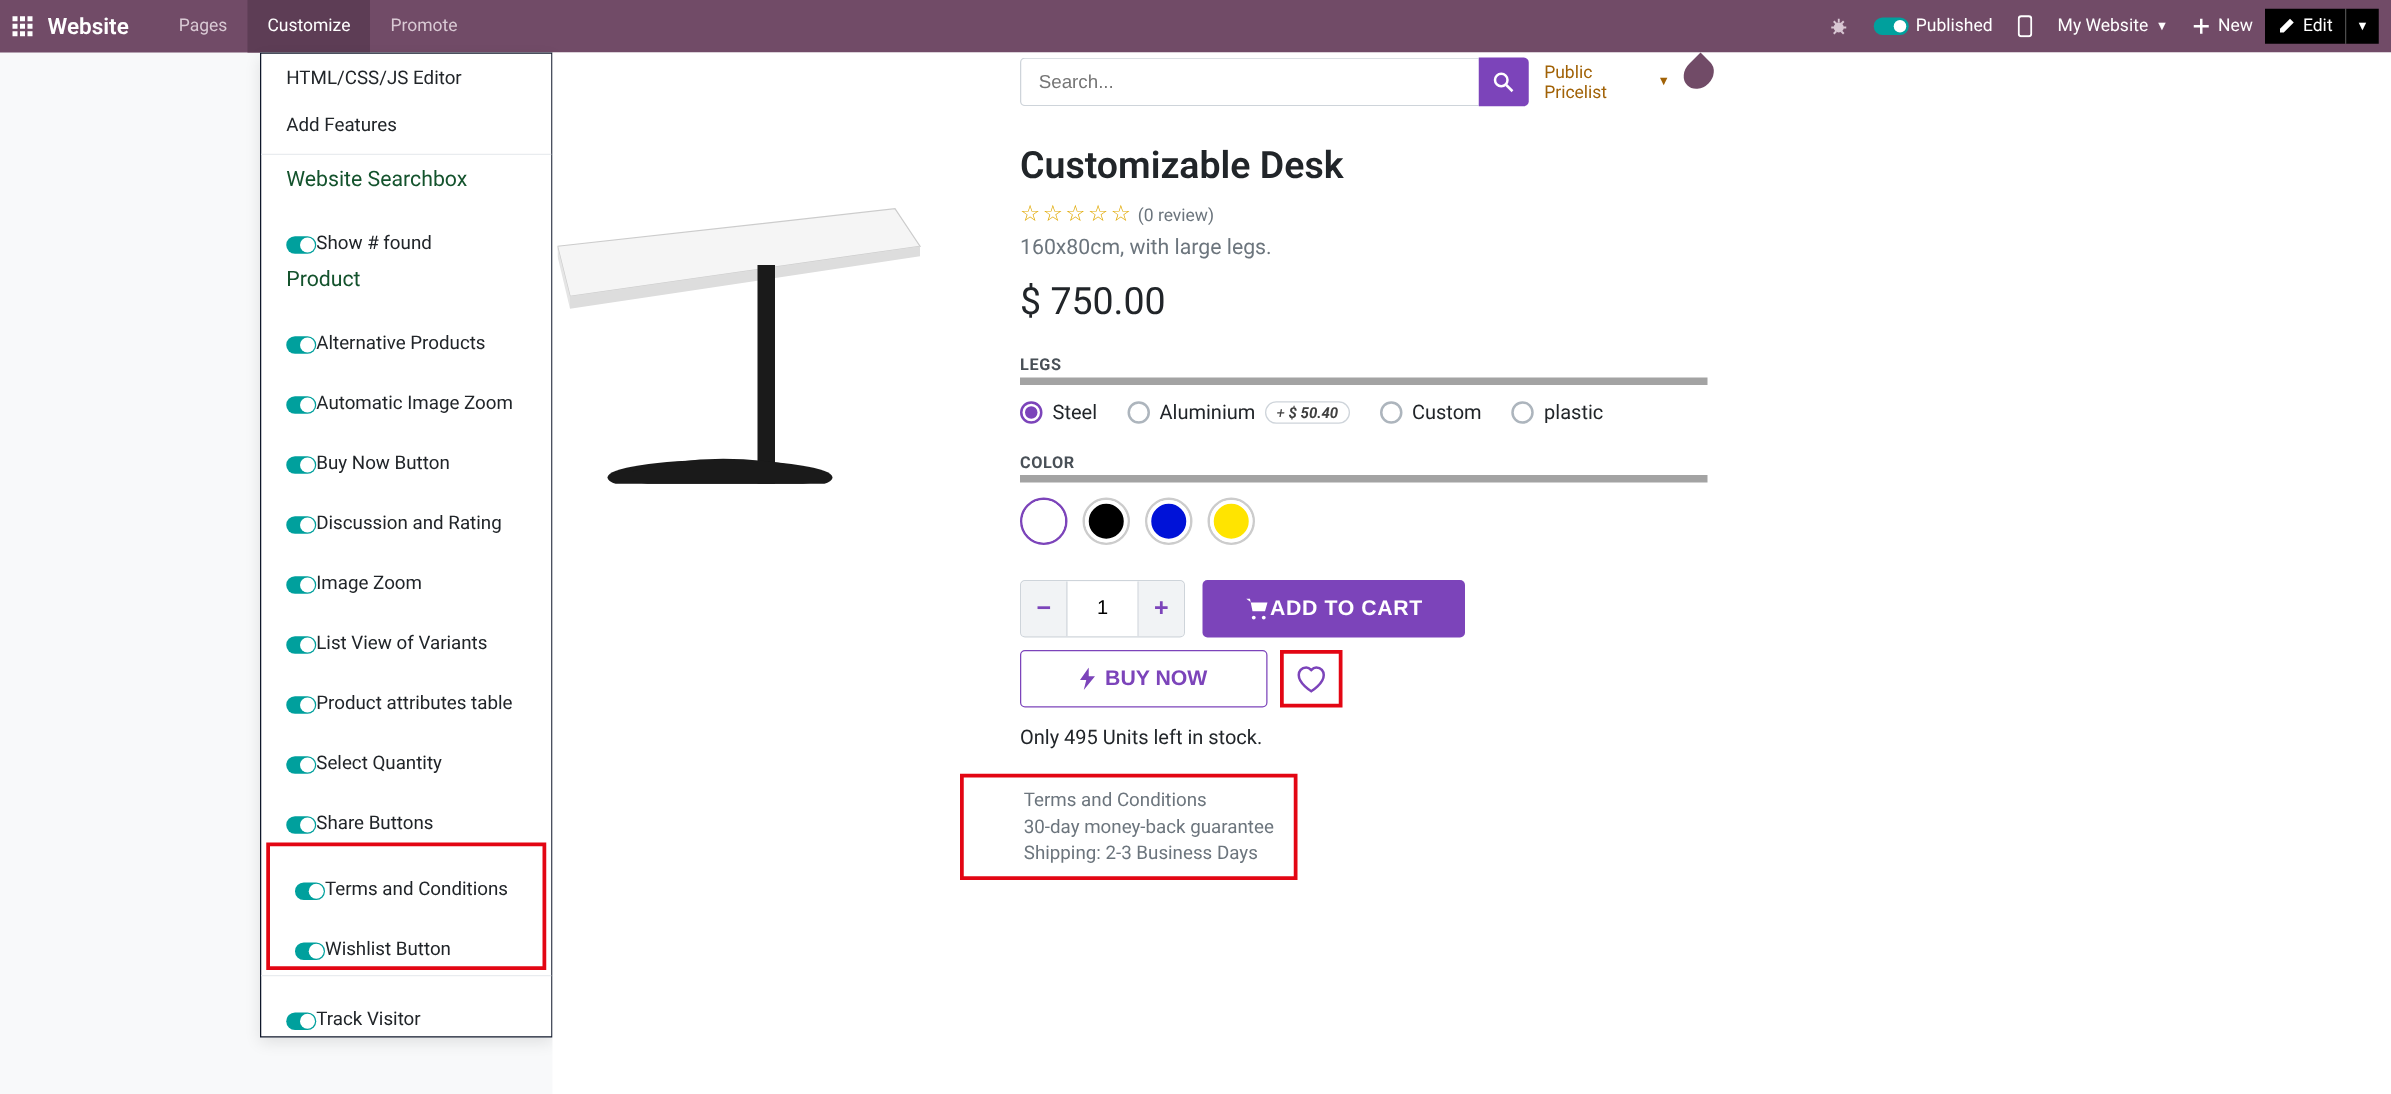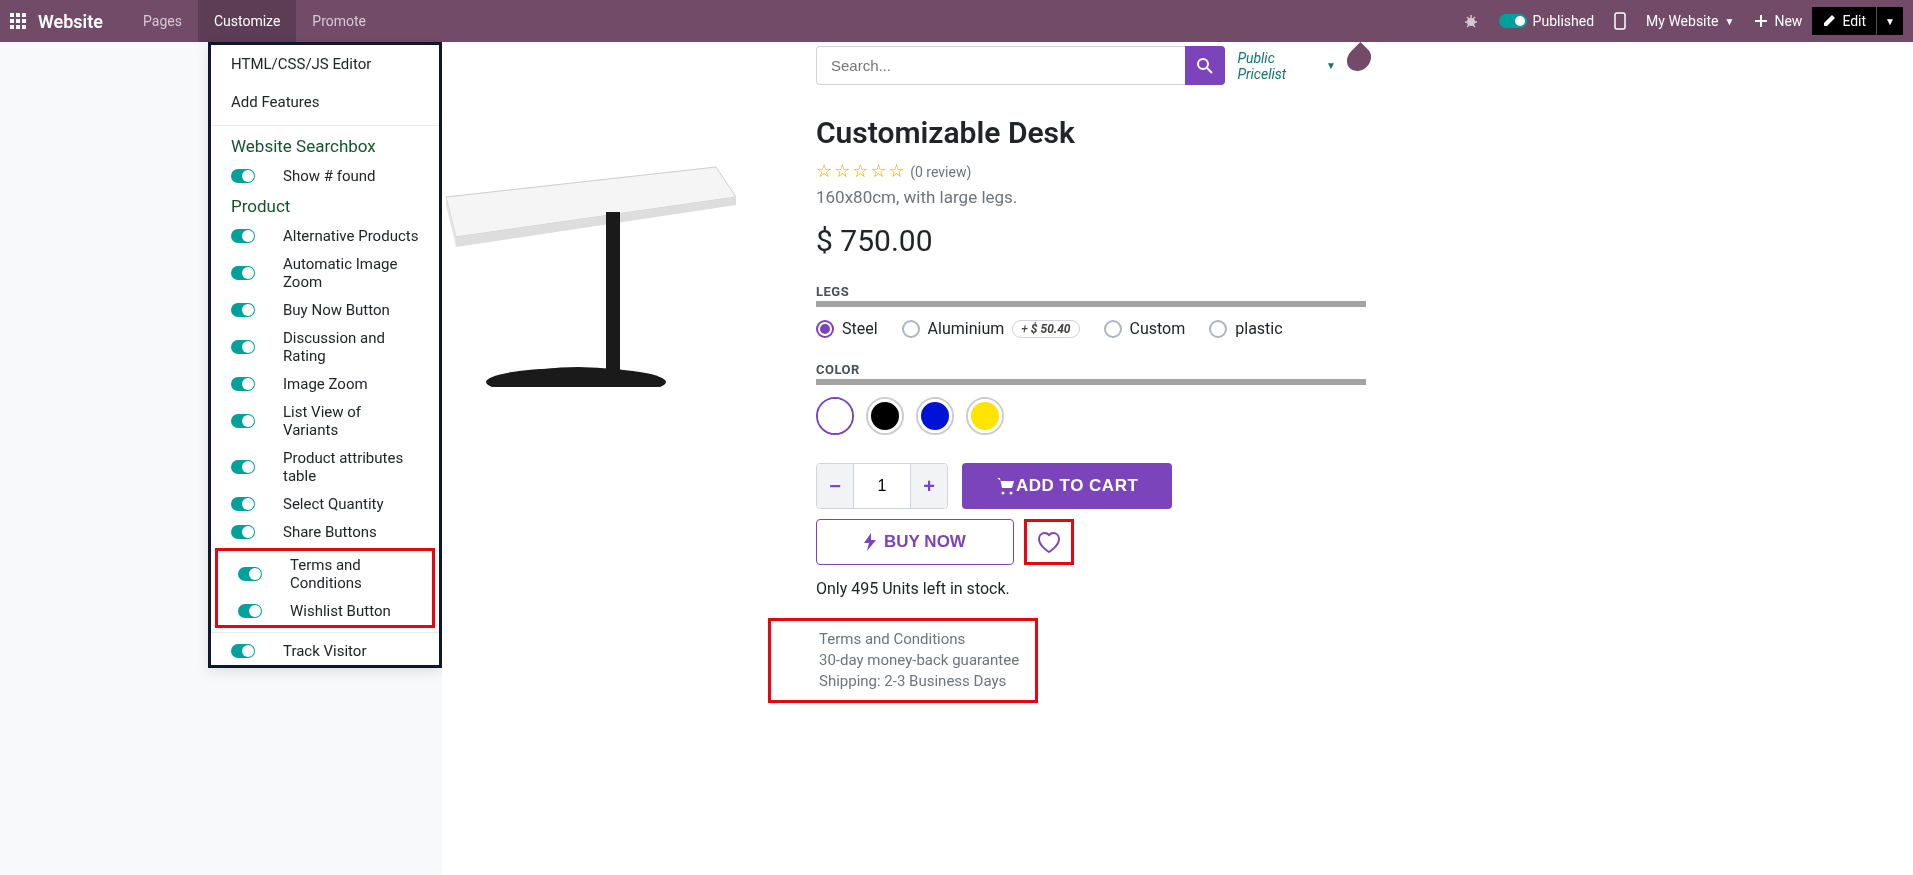--- a/index.html
+++ b/index.html
@@ -12,42 +12,42 @@
 .topbar .brand { font-size: 18px; font-weight: 600; margin-right: 24px; }
 .topbar .menu-item { padding: 0 16px; height: 42px; display: flex; align-items: center; cursor: pointer; color: #d9c9d4; }
 .topbar .menu-item.active { background: #5d3d55; color: #fff; }
 .topbar .spacer { flex: 1; }
 .topbar .tb-seg { display: flex; align-items: center; padding: 0 10px; height: 28px; cursor: pointer; gap: 6px; }
 .topbar .tb-seg.edit-seg { background: #000000; }
 .toggle { width: 28px; height: 14px; border-radius: 8px; background: #00A09D; position: relative; display: inline-block; }
 .toggle::after { content:""; position:absolute; right:2px; top:2px; width:10px; height:10px; border-radius:50%; background:#fff; }
 
 
-.customize-panel { position: absolute; left: 208px; top: 42px; width: 234px; background: #fff; border: 3px solid #0f172a; box-shadow: 0 4px 12px rgba(0,0,0,0.1); font-size: 15px; }
+.customize-panel { position: absolute; left: 208px; top: 42px; width: 234px; background: #fff; border: 1px solid #0f172a; box-shadow: 0 4px 12px rgba(0,0,0,0.1); font-size: 15px; }
 .panel-link { padding: 10px 20px; cursor: pointer; }
 .panel-sep { border-top: 1px solid #e9ecef; margin: 4px 0; }
 .panel-section-label { padding: 6px 20px; color: #14532d; font-size: 17px; }
-.panel-toggle-row { display: flex; align-items: center; gap: 28px; padding: 5px 20px; cursor: pointer; }
+.panel-toggle-row { display: flex; align-items: flex-end; gap: 0; padding: 5px 20px; cursor: pointer; margin-top: 20px; }
 .panel-toggle-row .tgl { width: 24px; height: 14px; border-radius: 8px; background: #00A09D; position: relative; flex-shrink:0;}
 .panel-toggle-row .tgl::after { content:""; position:absolute; right:1px; top:1px; width:12px; height:12px; border-radius:50%; background:#fff; }
 .highlight-box { border: 3px solid #e30613; margin: 2px 4px; }
 
 
 .main { margin-left: 442px; padding: 0 0 0 4px; background: #fff; min-height: 100vh; position: relative; }
 .content-row { display: flex; gap: 50px; }
 .image-area { width: 320px; padding-top: 5px; position: relative; }
 .desk-svg { width: 320px; height: 340px; }
 .product-col { width: 560px; padding-top: 4px; }
 
 
 .search-row { display: flex; align-items: center; gap: 12px; margin-bottom: 30px; }
 .search-box { display: flex; width: 430px; }
 .search-box input { flex:1; border: 1px solid #ced4da; border-right: none; border-radius: 4px 0 0 4px; padding: 10px 14px; font-size: 15px; }
 .search-box button { width: 40px; background: #7C44BA; border: none; color: #fff; border-radius: 0 4px 4px 0; cursor: pointer; display:flex;align-items:center;justify-content:center;}
-.pricelist { color: #0f766e; cursor: pointer; display:flex; align-items:center; gap:4px;font-style:italic;}
+.pricelist { color: #a16207; cursor: pointer; display:flex; align-items:center; gap:4px;}
 
 .drop-icon { align-self: flex-start; margin-left: auto; margin-right: 6px;}
 .drop-shape { width: 22px; height: 26px; background: #714B67; border-radius: 0 50% 50% 50%; transform: rotate(45deg); }
 
 .product-title { font-size: 30px; font-weight: 600; margin-bottom: 10px; }
 .stars { color: #DEB887; font-size: 18px; display: inline-block; }
 .star { color: #E0A800; margin-right: 2px; }
 .review-count { color: #6c757d; font-size: 14px; }
 .subtitle { color: #6c757d; font-size: 17px; margin: 6px 0 16px; }
 .price { font-size: 30px; font-weight: 400; margin-bottom: 26px; }

